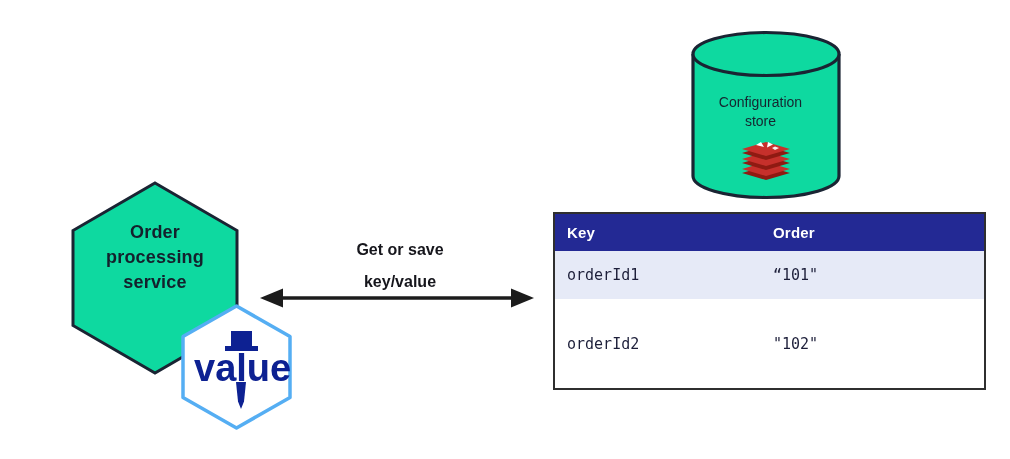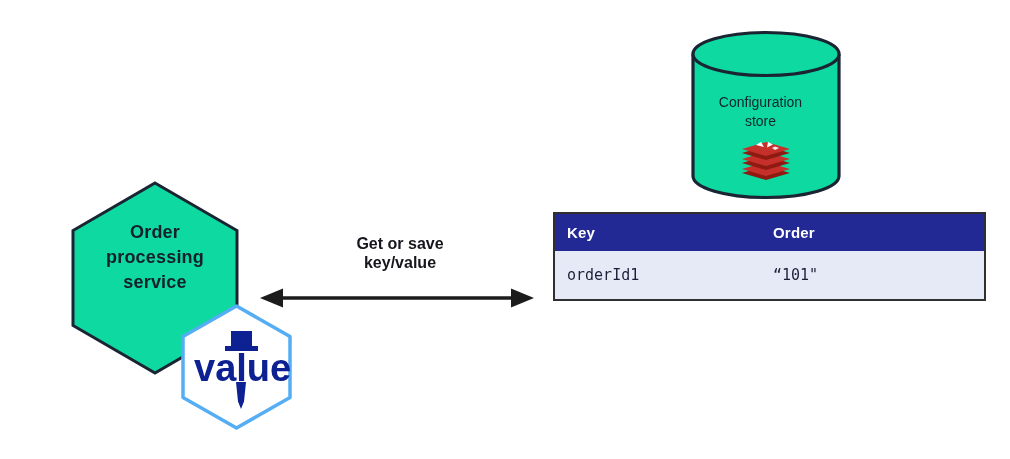--- a/index.html
+++ b/index.html
@@ -21,21 +21,21 @@
   }
   .dapr-hat-crown{left:231px;top:331px;width:21px;height:15px;background:#0d2192;}
   .dapr-hat-brim{left:225px;top:346px;width:33px;height:5px;background:#0d2192;}
   .dapr-tie{
     left:236px;top:382px;width:10px;height:27px;background:#0d2192;
     clip-path:polygon(0 0,100% 0,80% 72%,50% 100%,20% 72%);
   }
   
   .arrow-label{
     left:320px;top:234px;width:160px;text-align:center;
-    font-size:16px;line-height:19px;font-weight:700;color:#16161c;
+    font-size:16px;line-height:32px;font-weight:700;color:#16161c;
     white-space:pre-line;
   }
   
   .cyl-label{
     left:696px;top:93px;width:129px;text-align:center;
     font-size:14px;line-height:19px;font-weight:500;color:#16242f;
     white-space:pre-line;
   }
   
   table.kv{
@@ -113,16 +113,20 @@
       <tr>
         <th>Key</th>
         <th>Order</th>
       </tr>
     </thead>
     <tbody>
       <tr class="row-1">
         <td>orderId1</td>
         <td>“101"</td>
       </tr>
+      <tr class="row-2">
+        <td>orderId2</td>
+        <td>"102"</td>
+      </tr>
     </tbody>
   </table>
 
 </div>
 
 </body></html>

